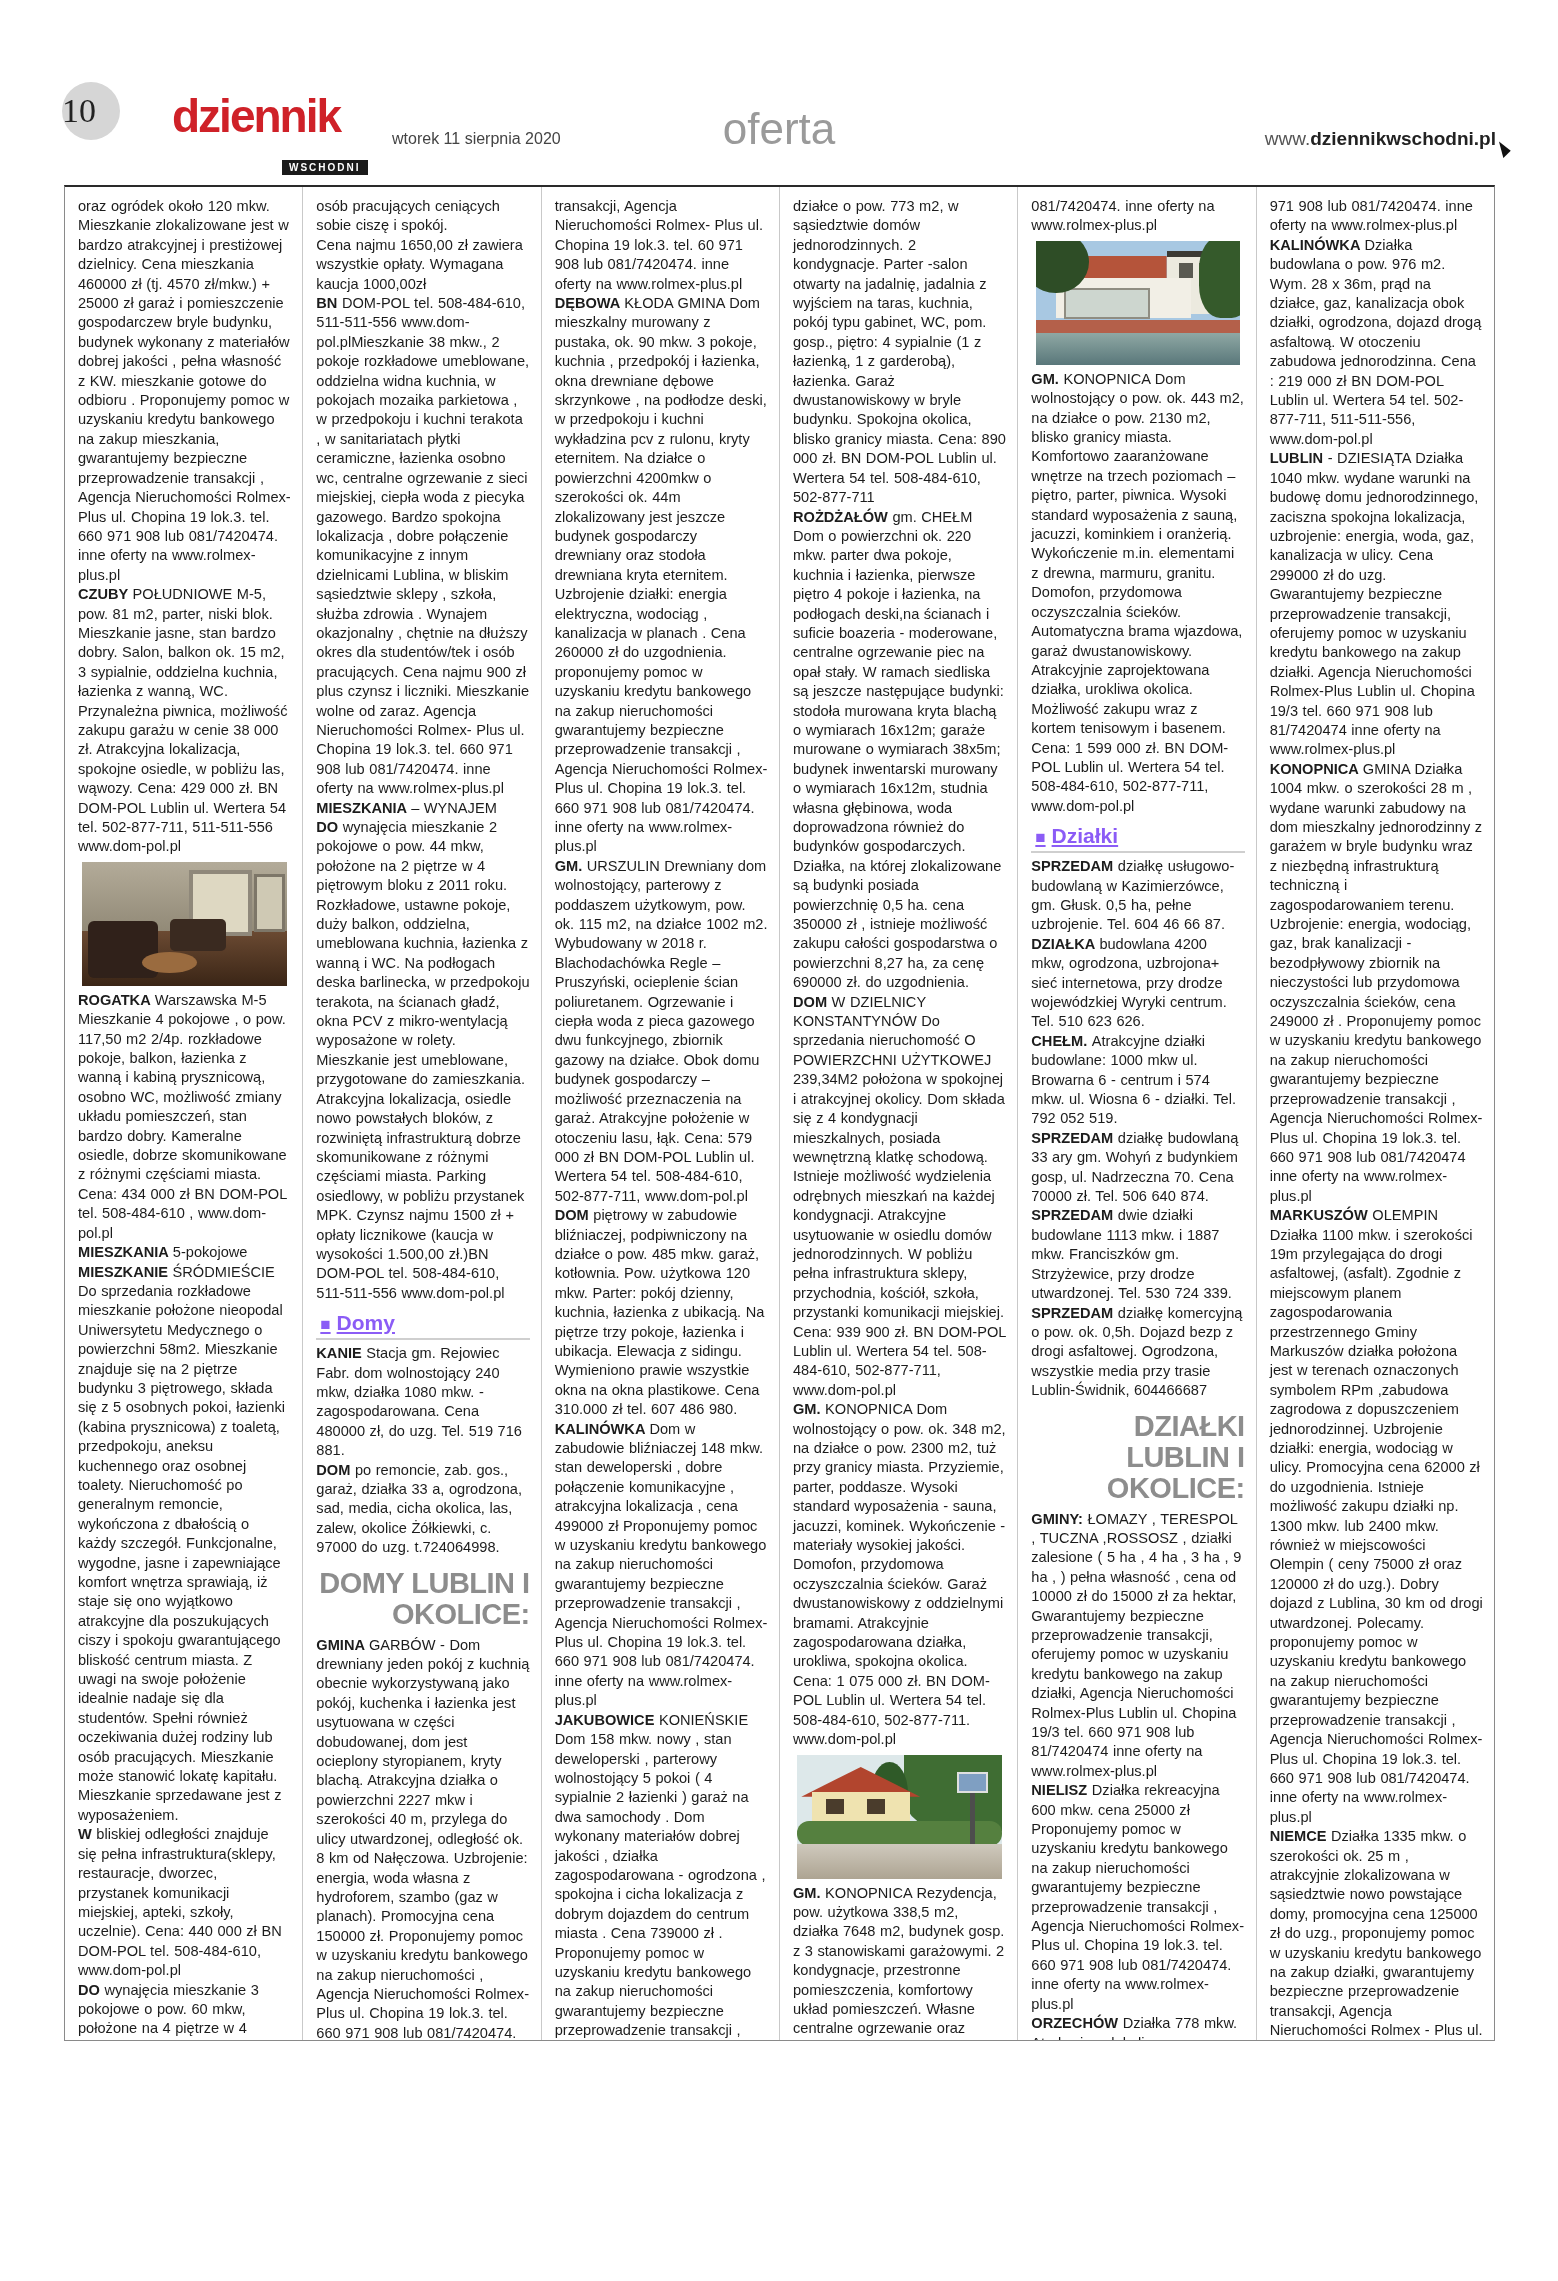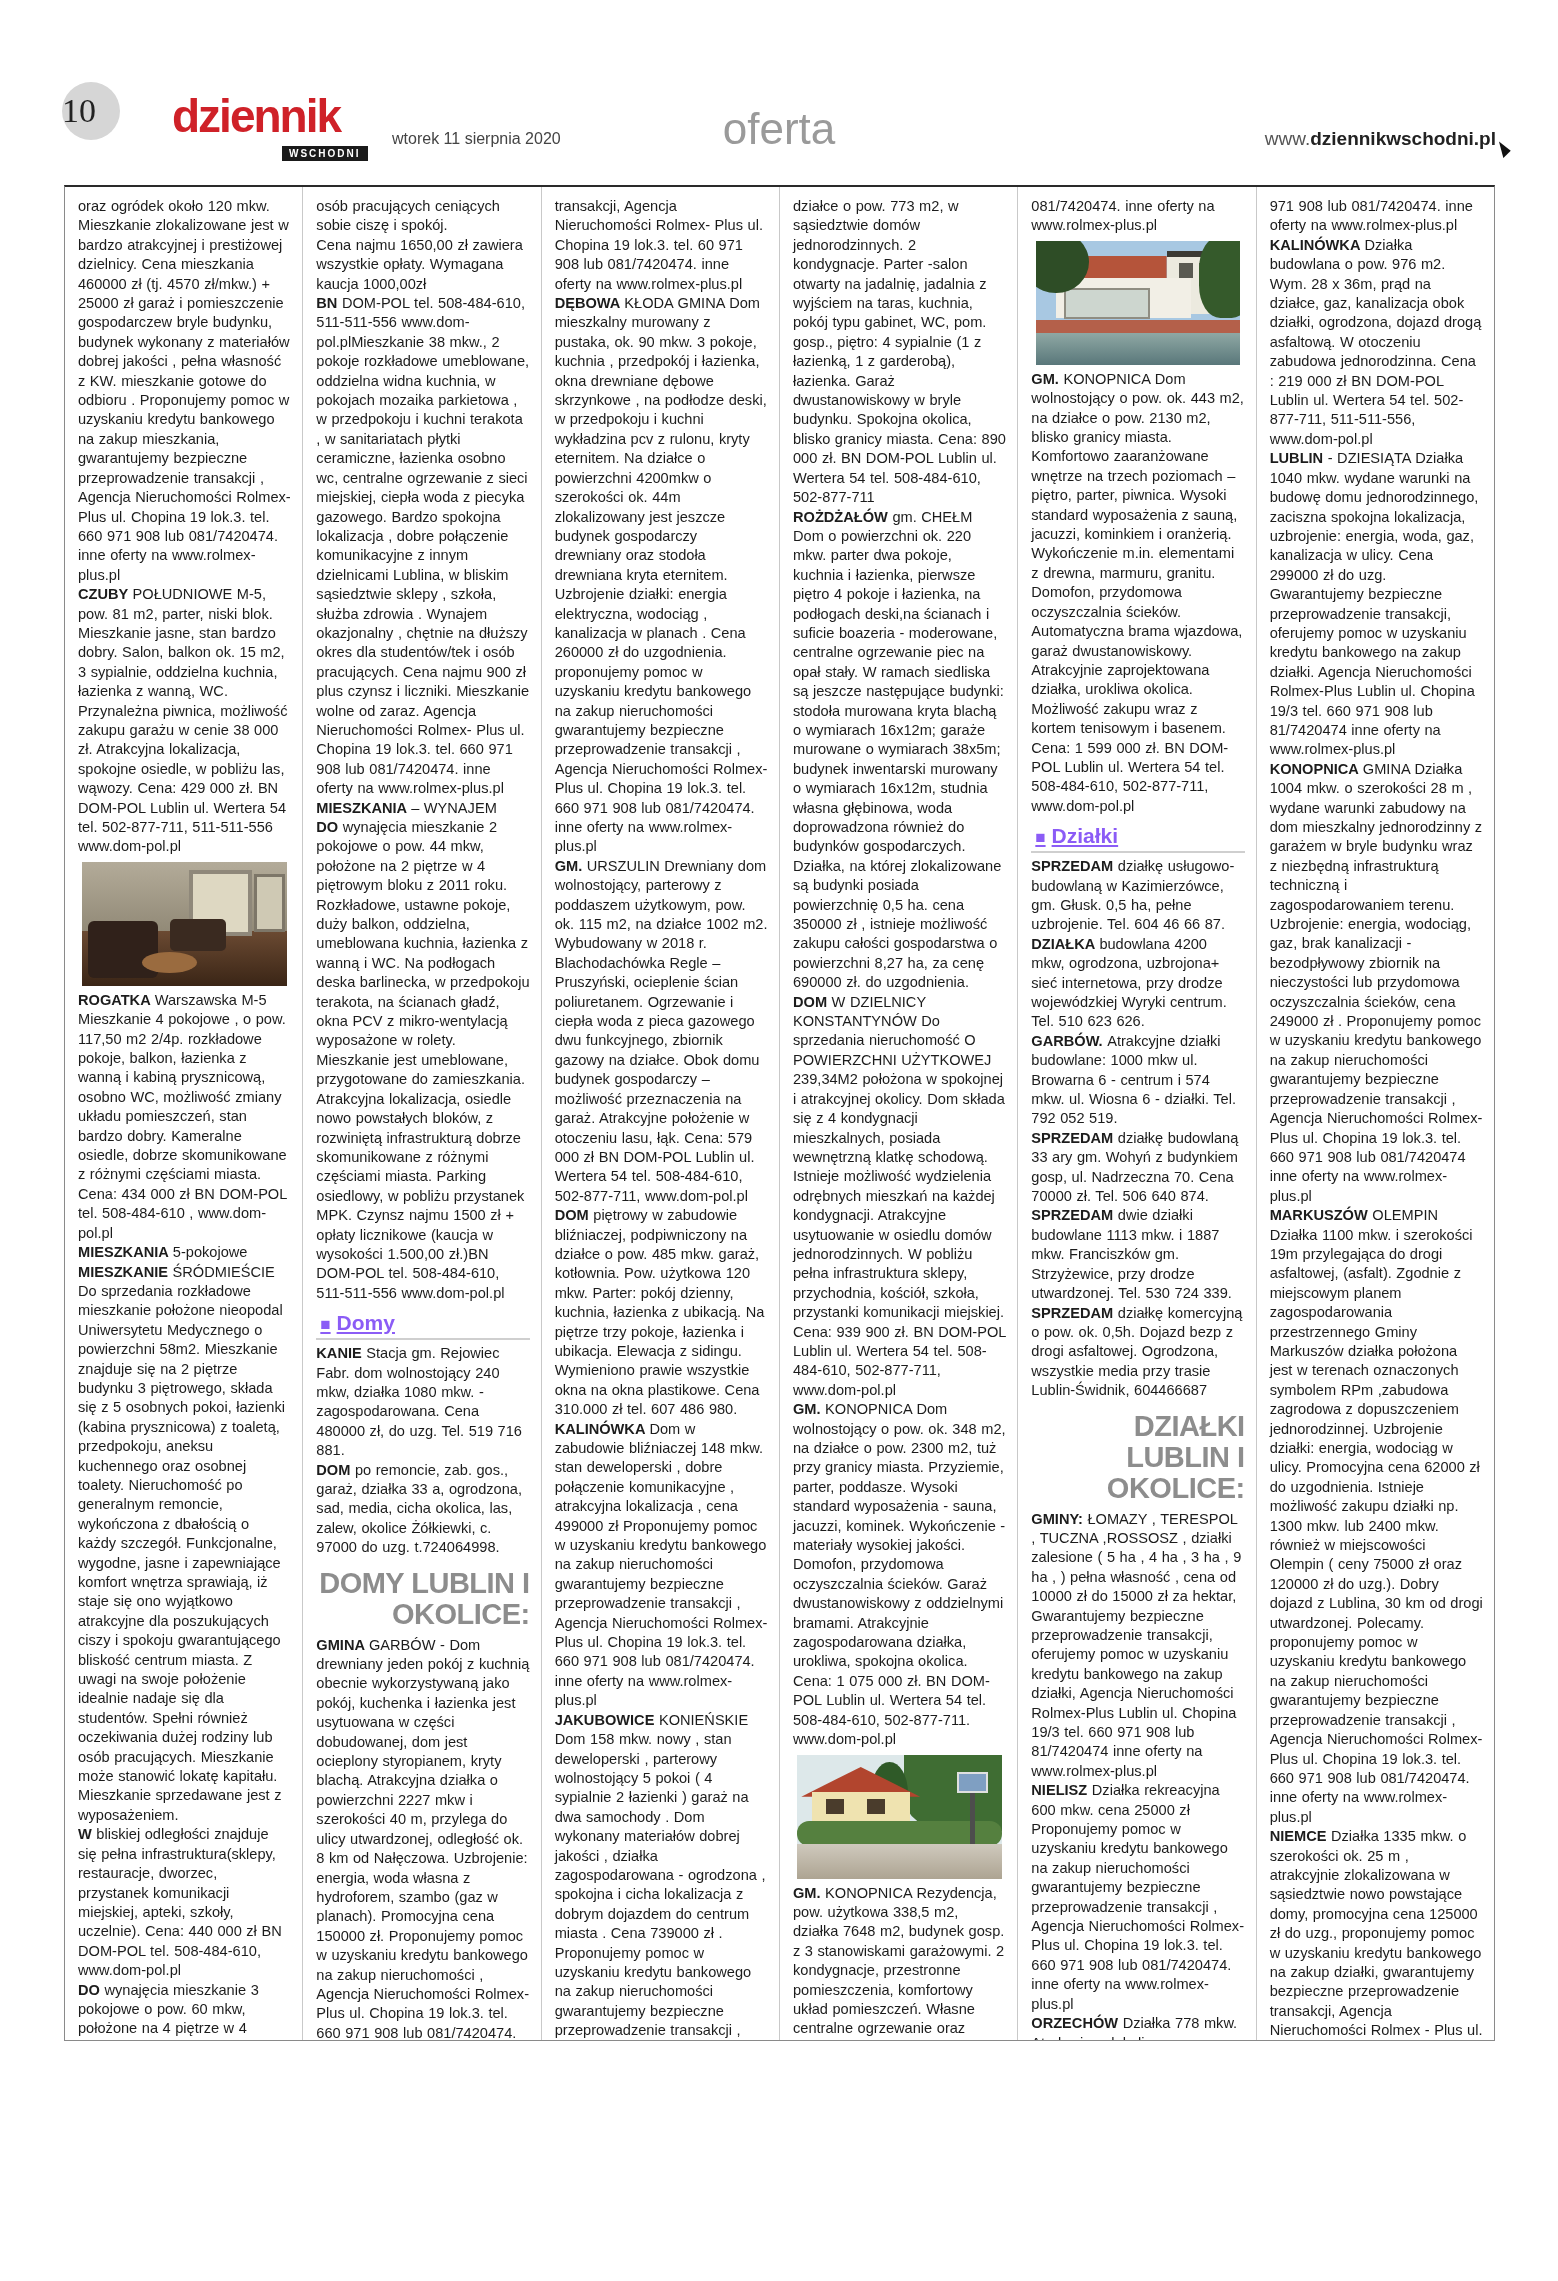--- a/index.html
+++ b/index.html
@@ -6,21 +6,21 @@
   .page{position:relative;width:1558px;height:2281px;background:#fff;
         font-family:"Liberation Sans",sans-serif;color:#1c1c1c;overflow:hidden;}
 
   
   .masthead{position:absolute;left:0;top:0;width:100%;height:185px;}
   .pageno{position:absolute;left:62px;top:82px;width:58px;height:58px;border-radius:50%;
           background:#d6d6d6;display:flex;align-items:center;justify-content:flex-start;
           font-family:"Liberation Serif",serif;font-size:34px;color:#222;}
   .logo{position:absolute;left:172px;top:96px;font-size:46px;font-weight:bold;
         color:#cf2128;letter-spacing:-2px;line-height:40px;}
-  .logo-sub{position:absolute;left:282px;top:146px;background:#1a1a1a;color:#fff;
+  .logo-sub{position:absolute;left:282px;top:160px;background:#1a1a1a;color:#fff;
         font-size:10px;font-weight:bold;letter-spacing:2px;padding:2px 7px;}
   .dateline{position:absolute;left:360px;top:130px;font-size:16px;color:#444;margin-left:32px;}
   .section-title{position:absolute;left:0;right:0;top:104px;text-align:center;
         font-size:44px;color:#9a9a9a;letter-spacing:0px;}
   .siteurl{position:absolute;right:62px;top:128px;font-size:19px;color:#222;}
   .siteurl .w{font-weight:normal;color:#555;}
   .siteurl .d{font-weight:bold;}
   .cursor-icon{position:absolute;right:48px;top:140px;width:0;height:0;
         border-left:9px solid #111;border-bottom:5px solid transparent;
         border-top:12px solid transparent;transform:rotate(-15deg);}
@@ -172,21 +172,21 @@
           <div class="pon-glass"></div>
           <div class="pon-terर"></div>
           <div class="pon-water"></div>
           <div class="pon-fol1"></div>
           <div class="pon-fol2"></div>
         </div>
         <p class="ad"><b>GM. </b>KONOPNICA Dom wolnostojący o pow. ok. 443 m2, na działce o pow. 2130 m2, blisko granicy miasta. Komfortowo zaaranżowane wnętrze na trzech poziomach – piętro, parter, piwnica. Wysoki standard wyposażenia z sauną, jacuzzi, kominkiem i oranżerią. Wykończenie m.in. elementami z drewna, marmuru, granitu. Domofon, przydomowa oczyszczalnia ścieków. Automatyczna brama wjazdowa, garaż dwustanowiskowy. Atrakcyjnie zaprojektowana działka, urokliwa okolica. Możliwość zakupu wraz z kortem tenisowym i basenem. Cena: 1 599 000 zł. BN DOM-POL Lublin ul. Wertera 54 tel. 508-484-610, 502-877-711, www.dom-pol.pl</p>
         <div class="sec"><span class="sq">■</span>Działki</div>
         <p class="ad"><b>SPRZEDAM </b>działkę usługowo-budowlaną w Kazimierzówce, gm. Głusk. 0,5 ha, pełne uzbrojenie. Tel. 604 46 66 87.</p>
         <p class="ad"><b>DZIAŁKA </b>budowlana 4200 mkw, ogrodzona, uzbrojona+ sieć internetowa, przy drodze wojewódzkiej Wyryki centrum. Tel. 510 623 626.</p>
-        <p class="ad"><b>GARBÓW. </b>Atrakcyjne działki budowlane: 1000 mkw ul. Browarna 6 - centrum i 574 mkw. ul. Wiosna 6 - działki. Tel. 792 052 519.</p>
+        <p class="ad"><b>CHEŁM. </b>Atrakcyjne działki budowlane: 1000 mkw ul. Browarna 6 - centrum i 574 mkw. ul. Wiosna 6 - działki. Tel. 792 052 519.</p>
         <p class="ad"><b>SPRZEDAM </b>działkę budowlaną 33 ary gm. Wohyń z budynkiem gosp, ul. Nadrzeczna 70. Cena 70000 zł. Tel. 506 640 874.</p>
         <p class="ad"><b>SPRZEDAM </b>dwie działki budowlane 1113 mkw. i 1887 mkw. Franciszków gm. Strzyżewice, przy drodze utwardzonej. Tel. 530 724 339.</p>
         <p class="ad"><b>SPRZEDAM </b>działkę komercyjną o pow. ok. 0,5h. Dojazd bezp z drogi asfaltowej. Ogrodzona, wszystkie media przy trasie Lublin-Świdnik, 604466687</p>
         <div class="big">DZIAŁKI LUBLIN I OKOLICE:</div>
         <p class="ad"><b>GMINY: </b>ŁOMAZY , TERESPOL , TUCZNA ,ROSSOSZ , działki zalesione ( 5 ha , 4 ha , 3 ha , 9 ha , ) pełna własność , cena od 10000 zł do 15000 zł za hektar, Gwarantujemy bezpieczne przeprowadzenie transakcji, oferujemy pomoc w uzyskaniu kredytu bankowego na zakup działki, Agencja Nieruchomości Rolmex-Plus Lublin ul. Chopina 19/3 tel. 660 971 908 lub 81/7420474 inne oferty na www.rolmex-plus.pl</p>
         <p class="ad"><b>NIELISZ </b>Działka rekreacyjna 600 mkw. cena 25000 zł Proponujemy pomoc w uzyskaniu kredytu bankowego na zakup nieruchomości gwarantujemy bezpieczne przeprowadzenie transakcji , Agencja Nieruchomości Rolmex- Plus ul. Chopina 19 lok.3. tel. 660 971 908 lub 081/7420474. inne oferty na www.rolmex-plus.pl</p>
         <p class="ad"><b>ORZECHÓW </b>Działka 778 mkw. Atrakcyjna zlokalizowana w kompleksie działek rekreacyjnych w bliskim sąsiedztwie lasu , dojazd do działki droga utwardzona . działki blisko trzech jezior: Zagłębocze, Tomaszne, Krasne. Uzbrojenie : energia elektryczna (skrzynka na działce ) Promocyjna cena32900 zł . Istnieje możliwość zakupu 2 lub 3 działek o podobnej wielkości w bezpośrednim sąsiedztwie ,Proponujemy pomoc w uzyskaniu kredytu bankowego na zakup nieruchomości gwarantujemy bezpieczne przeprowadzenie transakcji , Agencja Nieruchomości Rolmex- Plus ul. Chopina 19 lok.3. tel. 660 971 908 lub 081/7420474. inne oferty na www.rolmex-plus.pl</p>
       </div>
     <div class="col">
         <p class="ad">971 908 lub 081/7420474. inne oferty na www.rolmex-plus.pl</p>

